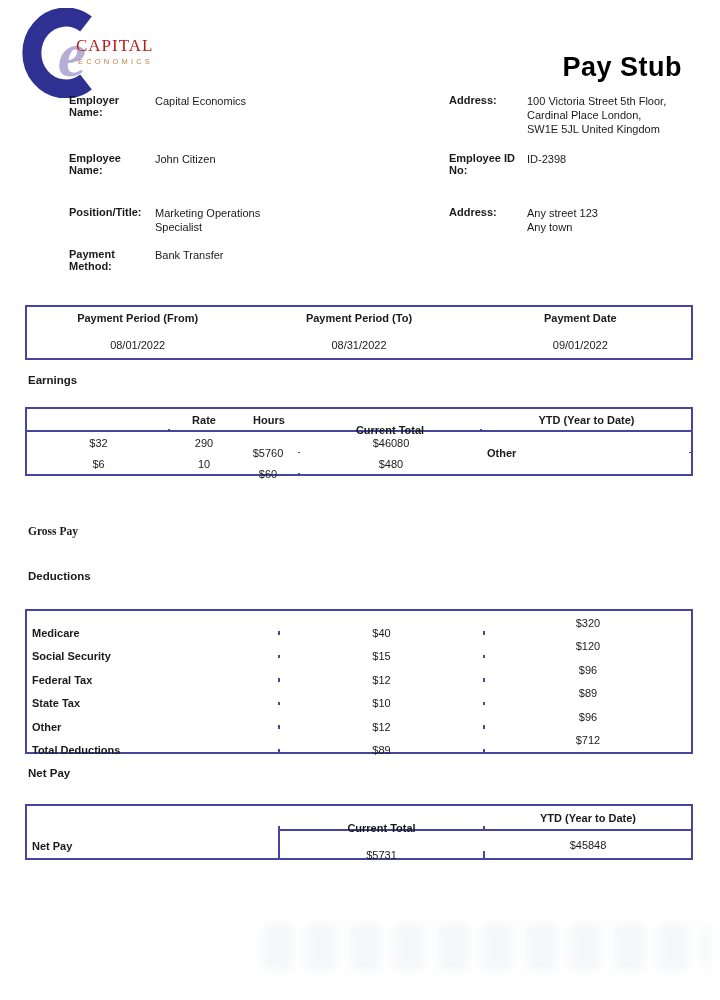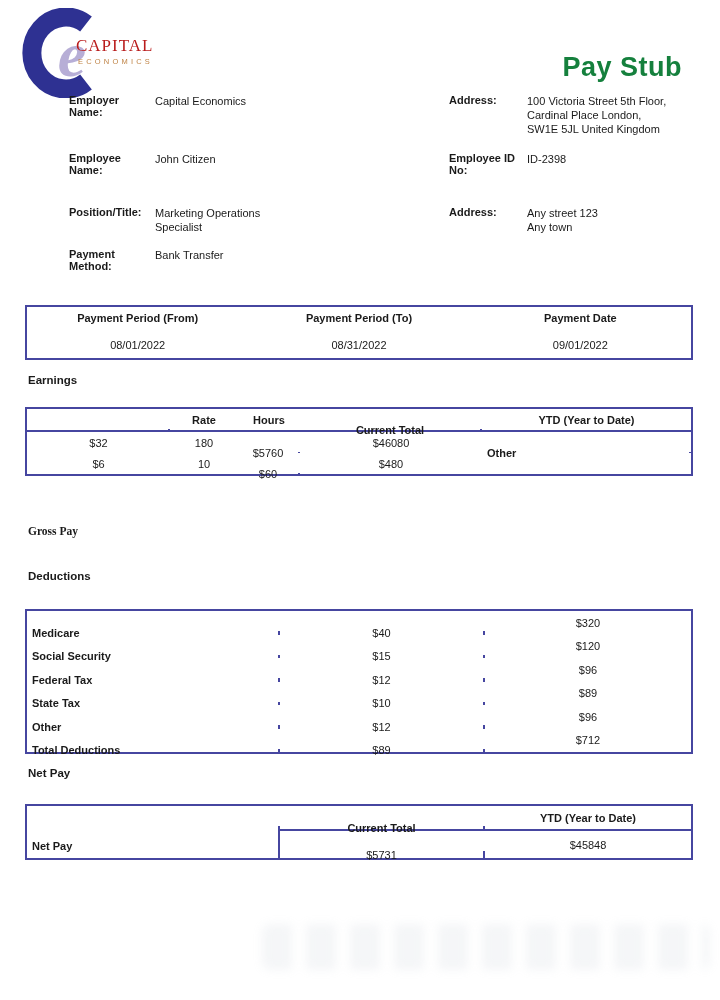--- a/index.html
+++ b/index.html
@@ -12,21 +12,21 @@
   *{box-sizing:border-box;margin:0;padding:0;}
   html,body{background:#fff;}
   body{font-family:"Liberation Sans", sans-serif;color:var(--text);}
   .page{position:relative;width:720px;height:1000px;background:#ffffff;overflow:hidden;}
 
   
   .logo-mark{position:absolute;left:14px;top:8px;width:86px;height:90px;}
   .logo-text{position:absolute;left:76px;top:36px;width:120px;}
   .logo-capital{font-family:"Liberation Serif", serif;font-size:17px;font-weight:400;letter-spacing:1px;color:#b91c1c;}
   .logo-economics{font-size:7.5px;letter-spacing:3.2px;color:var(--logo-economics-text);margin-top:1px;padding-left:2px;}
-  .page-title{position:absolute;top:52px;right:38px;font-size:27px;font-weight:700;letter-spacing:.5px;color:#15803d;}
+  .page-title{position:absolute;top:52px;right:38px;font-size:27px;font-weight:700;letter-spacing:.5px;color:#000000;}
 
   
   .info-label{position:absolute;font-size:11px;font-weight:700;padding-left:41px;}
   .info-value{position:absolute;font-size:11px;line-height:14px;}
   .pre{white-space:pre-line;}
   .lx{left:28px;width:122px;}
   .lv{left:155px;width:235px;}
   .rx{left:408px;width:112px;}
   .rv{left:527px;width:175px;}
   .r1{top:94px;} .r2{top:152px;} .r3{top:206px;} .r4{top:248px;}
@@ -113,21 +113,21 @@
 
   <div class="section-heading h-earnings">Earnings</div>
   <div class="tbl earnings-table">
     <div class="b-r b-b"></div>
     <div class="cell bold b-b">Rate</div>
     <div class="cell bold b-b">Hours</div>
     <div class="cell bold b-b b-r">Current Total</div>
     <div class="cell bold b-b">YTD (Year to Date)</div>
 
     <div class="cell">$32</div>
-    <div class="cell">180</div>
+    <div class="cell">290</div>
     <div class="cell b-r">$5760</div>
     <div class="cell">$46080</div>
 
     <div class="cell-label b-r">Other</div>
     <div class="cell">$6</div>
     <div class="cell">10</div>
     <div class="cell b-r">$60</div>
     <div class="cell">$480</div>
   </div>
 

